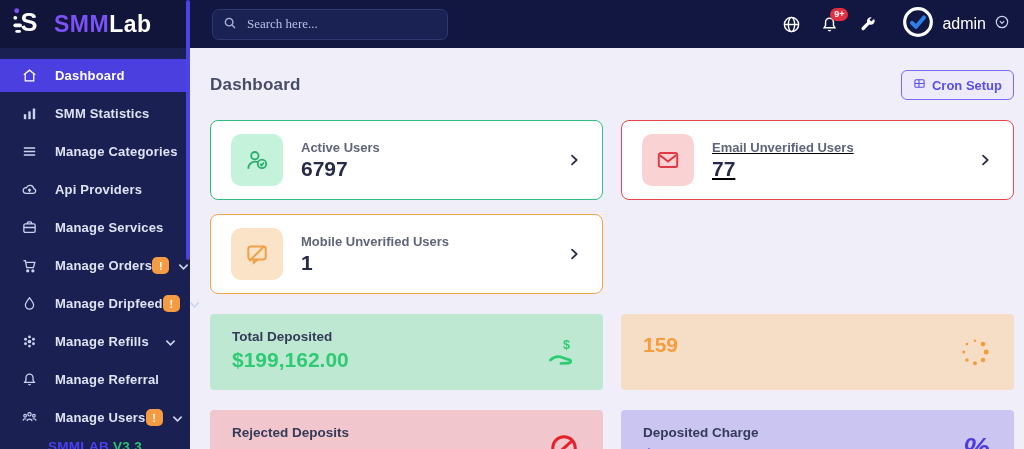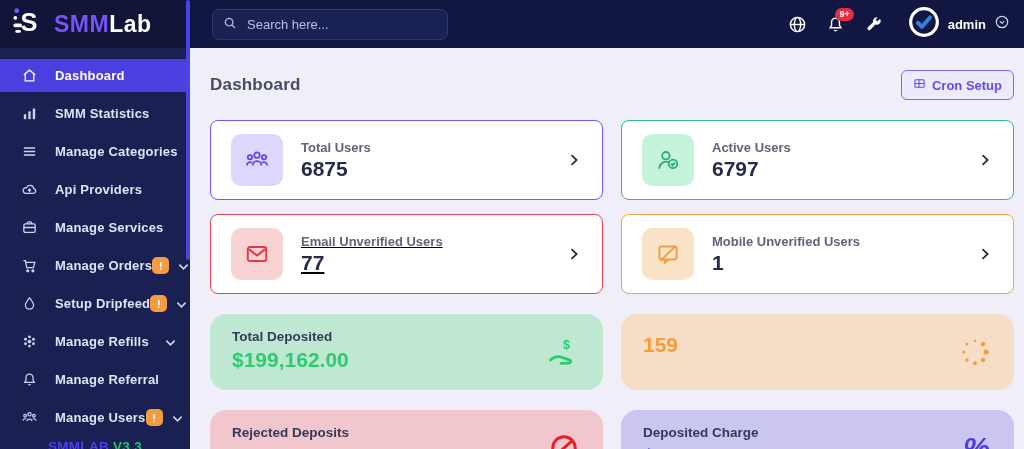--- a/index.html
+++ b/index.html
@@ -6,28 +6,28 @@
   html,body { width:1024px; height:449px; overflow:hidden; }
   body { font-family:"Liberation Sans", sans-serif; background:#f0eff9; position:relative; }
 
   
   .topbar { position:absolute; top:0; left:0; width:1024px; height:48px; background:#111740; display:flex; align-items:center; z-index:5; }
   .logo-area { width:190px; height:48px; display:flex; align-items:center; padding-left:12px; background:#101539; flex:0 0 auto; }
   .logo-text { font-size:23px; font-weight:800; letter-spacing:.5px; margin-left:2px; }
   .logo-text .p1 { color:#7b52f5;margin-left:8px; }
   .logo-text .p2 { color:#ffffff;text-align:center; }
   .search-wrap { position:relative; margin-left:22px; }
-  .search-input { width:236px; height:31px; background:#1a2153; border:1px solid #2e3770; border-radius:7px; color:#d4d9f0; font-size:13px; padding:0 10px 0 34px; outline:none; font-family:Liberation Sans, sans-serif; }
+  .search-input { width:236px; height:31px; background:#1a2153; border:1px solid #2e3770; border-radius:7px; color:#d4d9f0; font-size:13px; padding:0 10px 0 34px; outline:none; font-family:Liberation Serif, serif; }
   .search-input::placeholder { color:#b9c0e2; }
   .search-icon { position:absolute; left:11px; top:7px; }
   .topbar-right { margin-left:auto; display:flex; align-items:center; gap:19px; padding-right:14px; }
   .tb-icon { position:relative; display:flex; align-items:center; cursor:pointer; }
   .notif-badge { position:absolute; top:-7px; right:-9px; background:#e42f3f; color:#fff; font-size:9px; font-weight:700; border-radius:9px; padding:2px 4px; line-height:1; }
   .user-chip { display:flex; align-items:center; gap:8px; margin-left:6px; }
-  .username { color:#ffffff; font-size:13px; font-weight:700; }
+  .username { color:#ffffff; font-size:16px; font-weight:400; }
 
   
   .sidebar { position:absolute; top:48px; left:0; width:190px; height:401px; background:#1a2152; z-index:4; }
   .nav { padding-top:11px; }
   .nav-item { height:33px; margin-bottom:5px; display:flex; align-items:center; padding:0 14px 0 20px; color:#dfe3f6; cursor:pointer; }
   .nav-item .nav-ic { width:18px; display:flex; justify-content:center; color:#cdd3ef; flex:0 0 auto; }
   .nav-item .nav-label { font-size:13px; font-weight:600; margin-left:17px; letter-spacing:.2px; white-space:nowrap; }
   .nav-item.active { background:#4c3fe0; color:#fff; }
   .nav-item.active .nav-ic { color:#fff; }
   .nav-right { margin-left:auto; display:flex; align-items:center; gap:9px; }
@@ -52,21 +52,21 @@
   .stat-texts { margin-left:18px; }
   .stat-label { font-size:13px; color:#5f6478; font-weight:600; }
   .stat-value { font-size:21px; font-weight:800; color:#262b49; margin-top:2px; }
   .stat-chev { margin-left:auto; display:flex; }
 
   .c-purple { border-color:#6a5af9; } .c-purple .icon-box { background:#ddd8fb; color:#5a48ee; }
   .c-green  { border-color:#2fbe7d; } .c-green  .icon-box { background:#c5f2da; color:#2cae6e; }
   .c-red    { border-color:#e8444e;text-decoration:underline; } .c-red    .icon-box { background:#f9d2d4; color:#e03a44; }
   .c-orange { border-color:#f2a54a;justify-content:space-between; } .c-orange .icon-box { background:#fbe3c7; color:#ef9f45; }
 
-  .dep-card { border-radius:16px; height:76px; padding:15px 22px; position:relative; }
+  .dep-card { border-radius:4px; height:76px; padding:15px 22px; position:relative; }
   .dep-label { font-size:13.5px; font-weight:700; color:#343b58; }
   .dep-value { font-size:21px; font-weight:800; margin-top:4px; }
   .dep-icon { position:absolute; right:24px; top:50%; transform:translateY(-50%); display:flex; }
   .d-green  { background:#bfe8d2; } .d-green .dep-value { color:#2ecb72; } .d-green .dep-icon { color:#2ecb72; }
   .d-peach  { background:#f6ddc6; } .d-peach .dep-value { color:#f59d3d; } .d-peach .dep-icon { color:#f59d3d; }
   .d-pink   { background:#f2c6cd; } .d-pink .dep-value { color:#e23039; } .d-pink .dep-icon { color:#e62129; }
   .d-lilac  { background:#cbc5f1; } .d-lilac .dep-value { color:#5b48e8; } .d-lilac .dep-icon { color:#4f3ce0; }
   .pct-glyph { font-size:30px; font-weight:800; font-style:italic; }
 </style>
 </head>
@@ -196,21 +196,21 @@
               <path d="M1.5 1.5 L6 6 L10.5 1.5"></path>
             </svg></span>
       </span>
     </div>
     <div class="nav-item">
       <span class="nav-ic">
           <svg width="17" height="17" viewBox="0 0 24 24" fill="none" stroke="currentColor" stroke-width="1.8">
             <path d="M12 4c-3.4 4.4-5.8 7.3-5.8 10.2a5.8 5.8 0 0 0 11.6 0C17.8 11.3 15.4 8.4 12 4z"></path>
           </svg>
         </span>
-      <span class="nav-label">Setup Dripfeed</span>
+      <span class="nav-label">Manage Dripfeed</span>
       <span class="nav-right">
         <span class="excl-badge">!</span>
         <span><svg width="11" height="8" viewBox="0 0 12 8" fill="none" stroke="#cfd4ee" stroke-width="1.8">
               <path d="M1.5 1.5 L6 6 L10.5 1.5"></path>
             </svg></span>
       </span>
     </div>
     <div class="nav-item">
       <span class="nav-ic">
           <svg width="17" height="17" viewBox="0 0 24 24" fill="currentColor">
@@ -271,41 +271,20 @@
     <button class="cron-btn">
       <span><svg width="13" height="13" viewBox="0 0 24 24" fill="none" stroke="#5b4df0" stroke-width="2">
             <rect x="3.5" y="5" width="17" height="14" rx="2"></rect>
             <path d="M3.5 12h17M11 5v14"></path>
           </svg></span>
       <span>Cron Setup</span>
     </button>
   </div>
 
   <div class="grid stats">
-    <div class="stat-card c-purple">
-      <div class="icon-box">
-        <svg width="26" height="26" viewBox="0 0 24 24" fill="none" stroke="currentColor" stroke-width="1.6">
-            <circle cx="12" cy="7.5" r="2.5"></circle>
-            <path d="M8 17a4 4 0 0 1 8 0"></path>
-            <circle cx="5.5" cy="9.5" r="2"></circle>
-            <path d="M2.5 17a3.2 3.2 0 0 1 5-2.5"></path>
-            <circle cx="18.5" cy="9.5" r="2"></circle>
-            <path d="M21.5 17a3.2 3.2 0 0 0-5-2.5"></path>
-          </svg>
-      </div>
-      <div class="stat-texts">
-        <div class="stat-label">Total Users</div>
-        <div class="stat-value">6875</div>
-      </div>
-      <span class="stat-chev">
-          <svg width="16" height="16" viewBox="0 0 24 24" fill="none" stroke="#262b49" stroke-width="2.6" stroke-linecap="round" stroke-linejoin="round">
-            <path d="M9 5.5 L16 12 L9 18.5"></path>
-          </svg>
-        </span>
-    </div>
 
     <div class="stat-card c-green">
       <div class="icon-box">
         <svg width="26" height="26" viewBox="0 0 24 24" fill="none" stroke="currentColor" stroke-width="1.7">
             <circle cx="10" cy="8" r="3.4"></circle>
             <path d="M4 20a6.5 6.5 0 0 1 9-6"></path>
             <circle cx="16.6" cy="15.6" r="3.9"></circle>
             <path d="M14.9 15.6l1.3 1.3 2.2-2.5"></path>
           </svg>
       </div>

